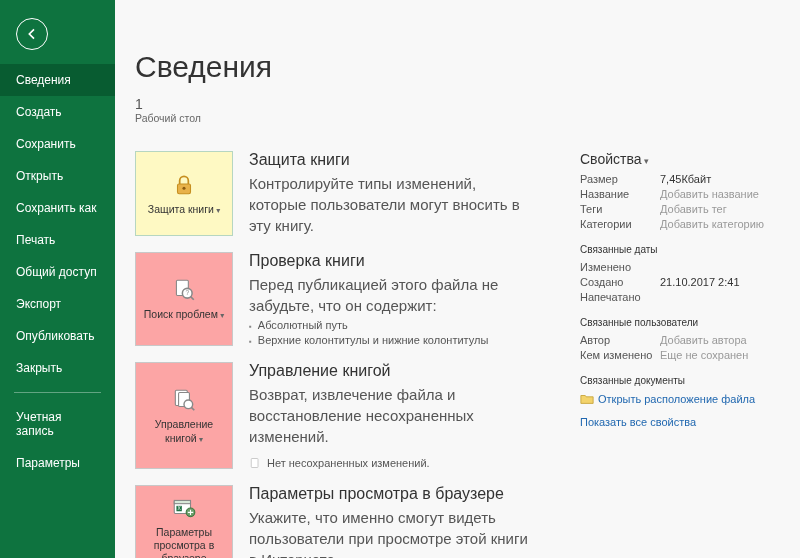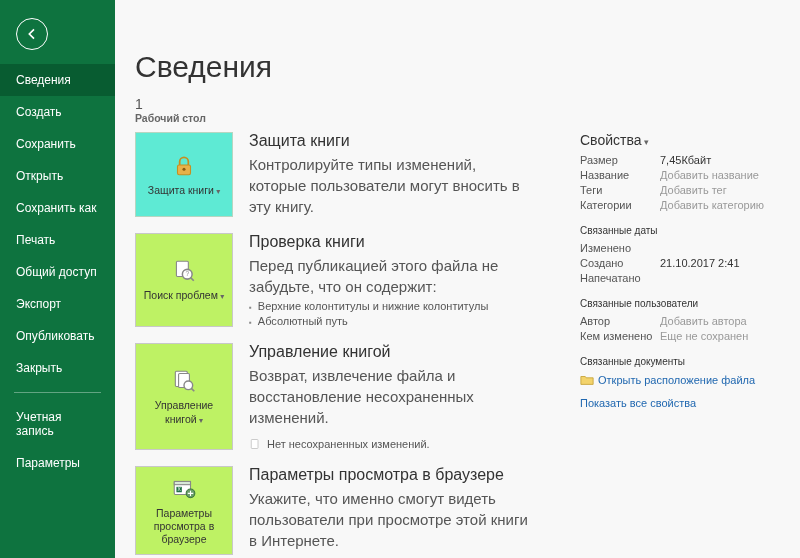--- a/index.html
+++ b/index.html
@@ -19,30 +19,30 @@
     padding: 9px 16px; font-size: 12px; cursor: pointer; color: #fff;
   }
   .nav-item.selected { background: #085c31; }
   .nav-sep { border-top: 1px solid rgba(255,255,255,0.35); margin: 8px 14px; }
   .main {
     position: absolute; left: 115px; top: 0; right: 0; bottom: 0;
     background: #f8f8f8; padding: 20px 20px 0 20px; overflow: hidden;
   }
   .page-title { font-size: 30px; font-weight: 300; color: #333; margin-top: 30px; margin-bottom: 12px; }
   .file-num { font-size: 14px; color: #555; }
-  .file-loc { font-size: 10.5px; color: #666; margin-bottom: 8px; font-weight: bold; }
+  .file-loc { font-size: 10.5px; color: #666; margin-bottom: 27px; }
   .content-row { display: flex; gap: 20px; }
   .sections { flex: 1; }
   .section { display: flex; gap: 16px; margin-bottom: 16px; }
   .section-btn {
-    width: 98px; min-height: 70px; border: 1px solid #c8c8c8; background: #bef264;
+    width: 98px; min-height: 70px; border: 1px solid #c8c8c8; background: #fca5a5;
     display: flex; flex-direction: column; align-items: center; justify-content: center;
     padding: 8px 4px; cursor: pointer; text-align: center;
   }
-  .section-btn.protect { background: #5eead4; border-color: #b6d6c1; text-align: center; }
+  .section-btn.protect { background: #fef9c3; border-color: #b6d6c1; text-align: center; }
   .section-btn .iconbox { width: 30px; height: 28px; margin-bottom: 4px; display:flex; align-items:center; justify-content:center; }
   .section-btn .btn-label { font-size: 10.5px; color: #333; line-height: 1.25; }
   .section-btn .dd { font-size: 8px; color: #666; }
   .section-body { flex: 1; }
   .sec-title { font-size: 16px; color: #333; margin-bottom: 4px; }
   .sec-text { font-size: 15px; color: #555; line-height: 1.4; }
   .bullet-row { display: flex; align-items: baseline; gap: 6px; font-size: 11px; color: #555; margin-top: 3px; }
   .bullet-row::before { content: "▪"; font-size: 8px; color: #888; }
   .warn-row { display: flex; align-items: center; gap: 6px; font-size: 11px; color: #555; margin-top: 6px; padding-top: 4px; }
   .warn-icon { width: 12px; height: 12px; }
@@ -119,22 +119,22 @@
                 <circle cx="15" cy="15" r="4.5" fill="#fff" stroke="#888" stroke-width="1.4"></circle>
                 <path d="M18 18l3 3" stroke="#888" stroke-width="1.6"></path>
                 <text x="15" y="17" font-size="6" text-anchor="middle" fill="#888">?</text>
               </svg>
           </div>
           <div class="btn-label"><span>Поиск проблем</span><span class="dd"> ▾</span></div>
         </div>
         <div class="section-body">
           <div class="sec-title">Проверка книги</div>
           <div class="sec-text">Перед публикацией этого файла не забудьте, что он содержит:</div>
+          <div class="bullet-row">Абсолютный путь</div>
           <div class="bullet-row">Верхние колонтитулы и нижние колонтитулы</div>
-          <div class="bullet-row">Абсолютный путь</div>
         </div>
       </div>
 
       <div class="section">
         <div class="section-btn">
           <div class="iconbox">
             <svg viewBox="0 0 24 24" width="26" height="26">
                 <rect x="4" y="3" width="11" height="14" rx="1" fill="#fff" stroke="#888"></rect>
                 <rect x="7" y="5" width="10" height="13" rx="1" fill="#fff" stroke="#888"></rect>
                 <circle cx="16" cy="16" r="4" fill="#fff" stroke="#888" stroke-width="1.3"></circle>

